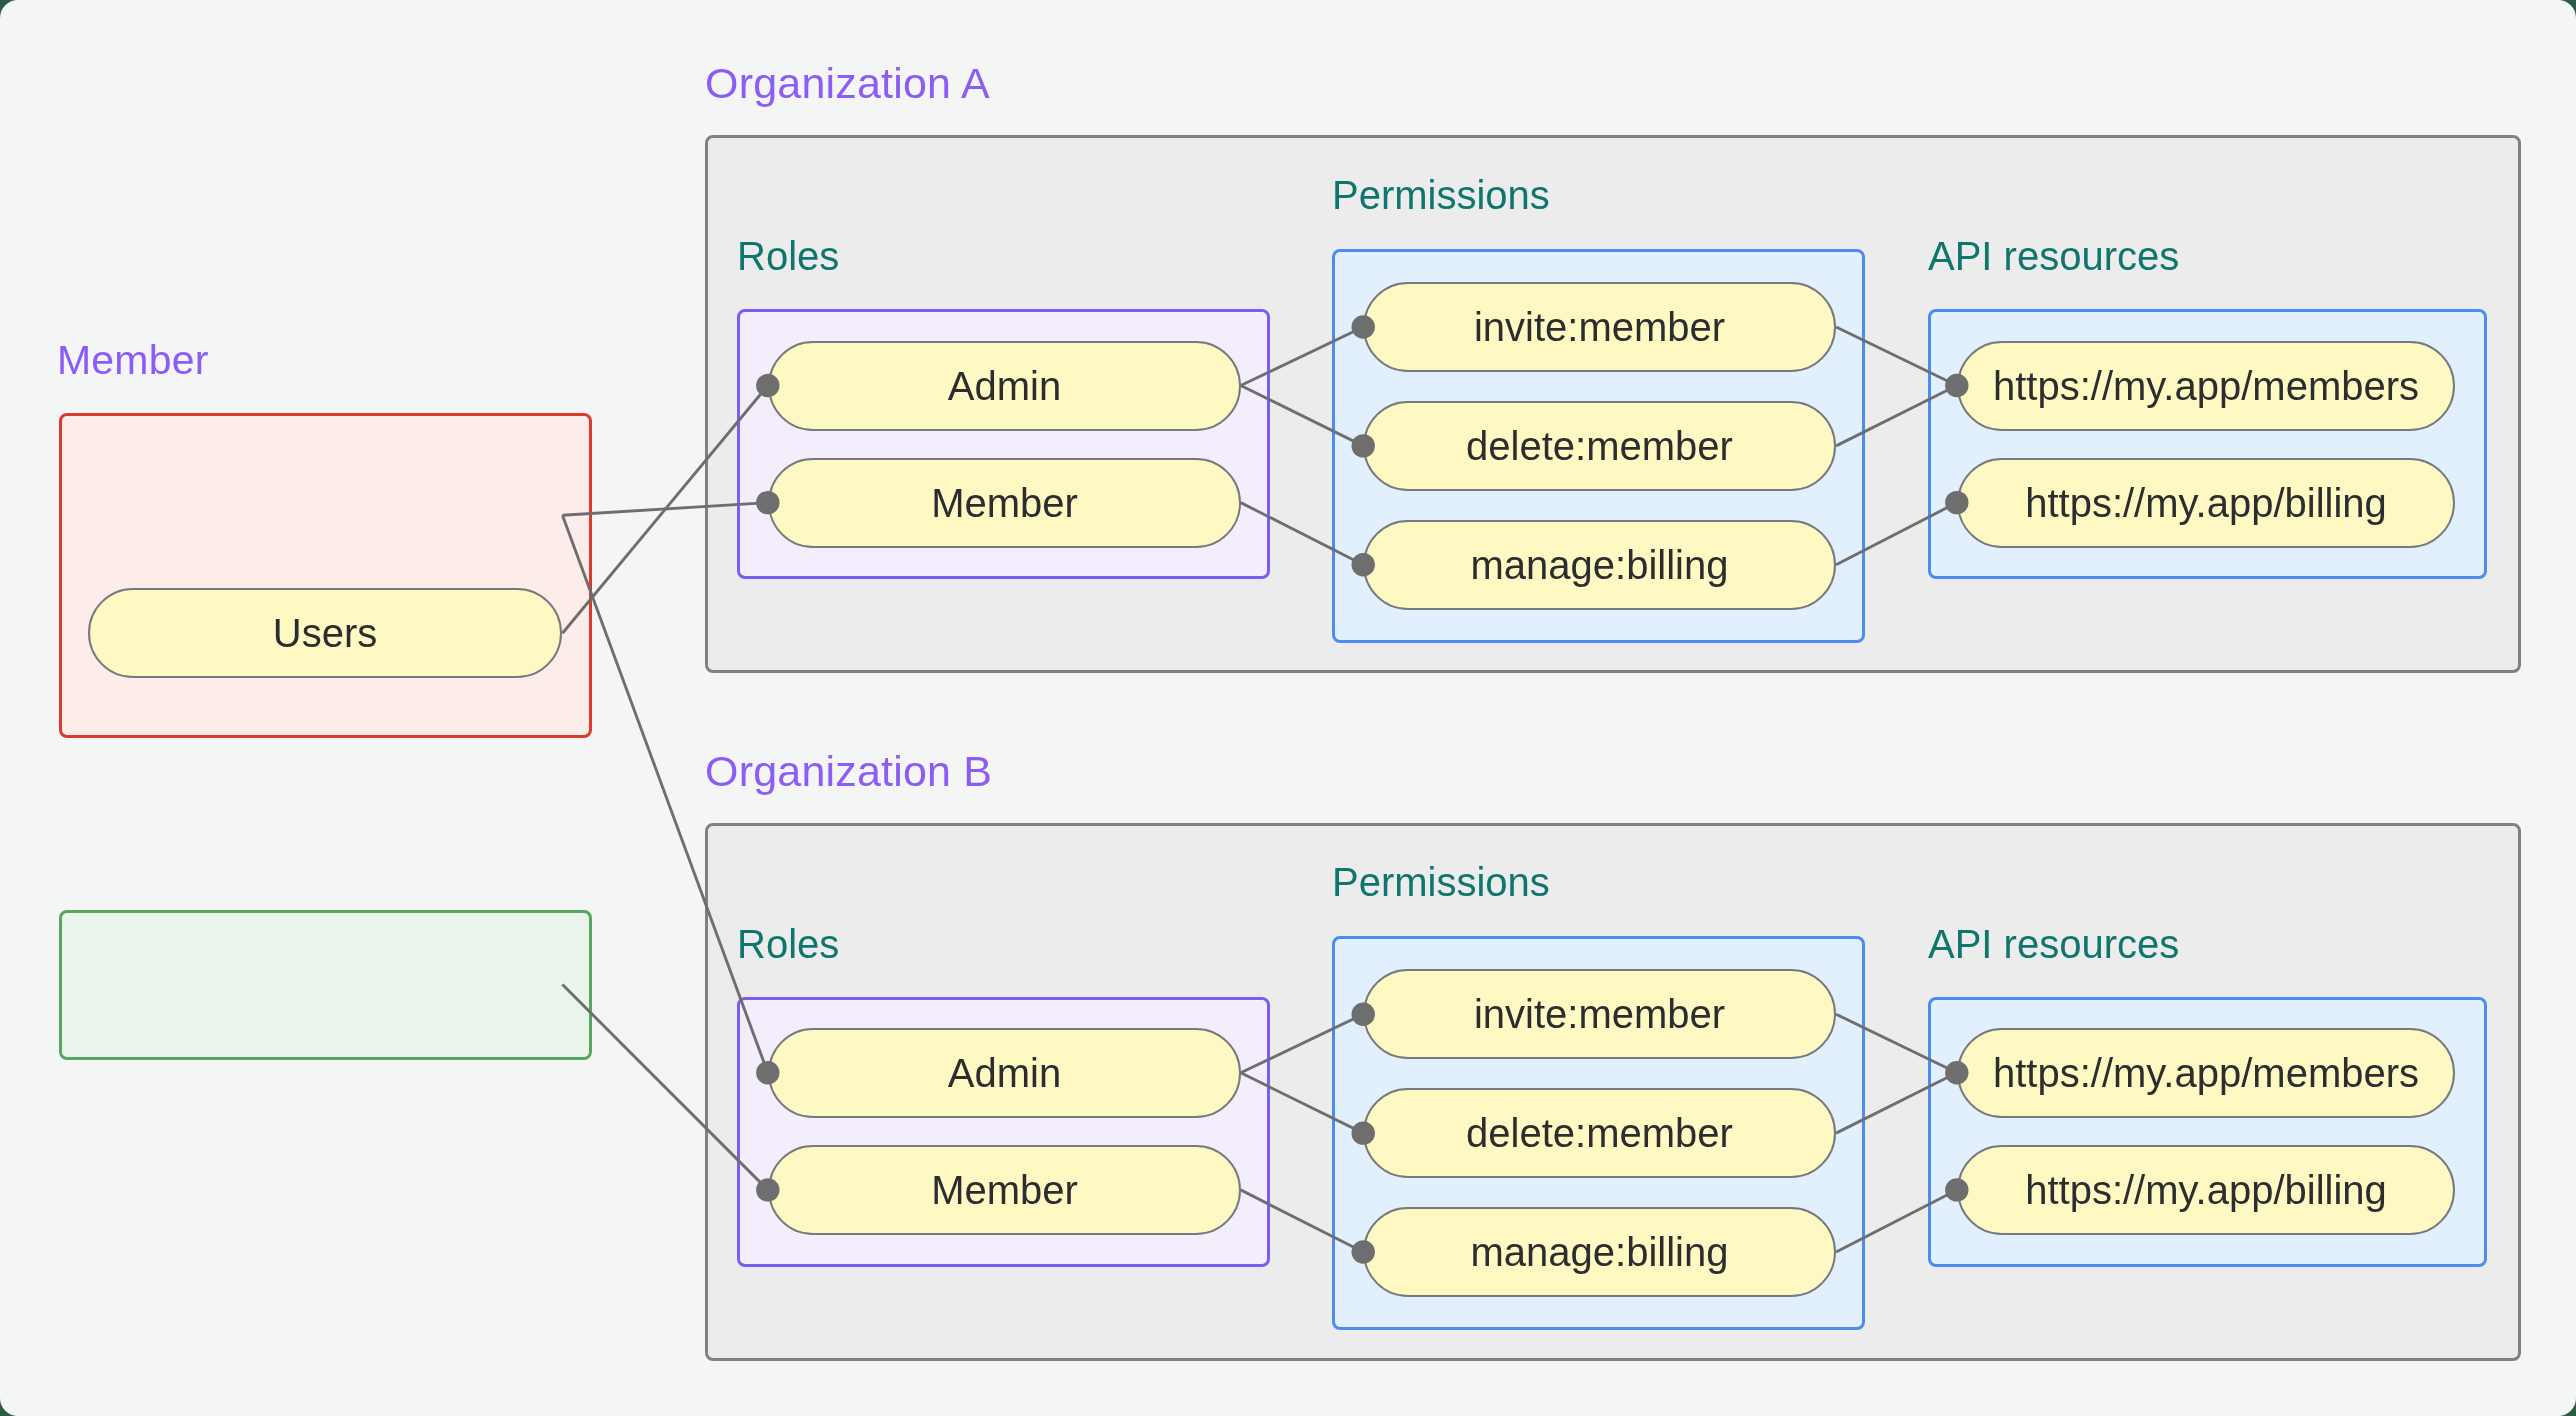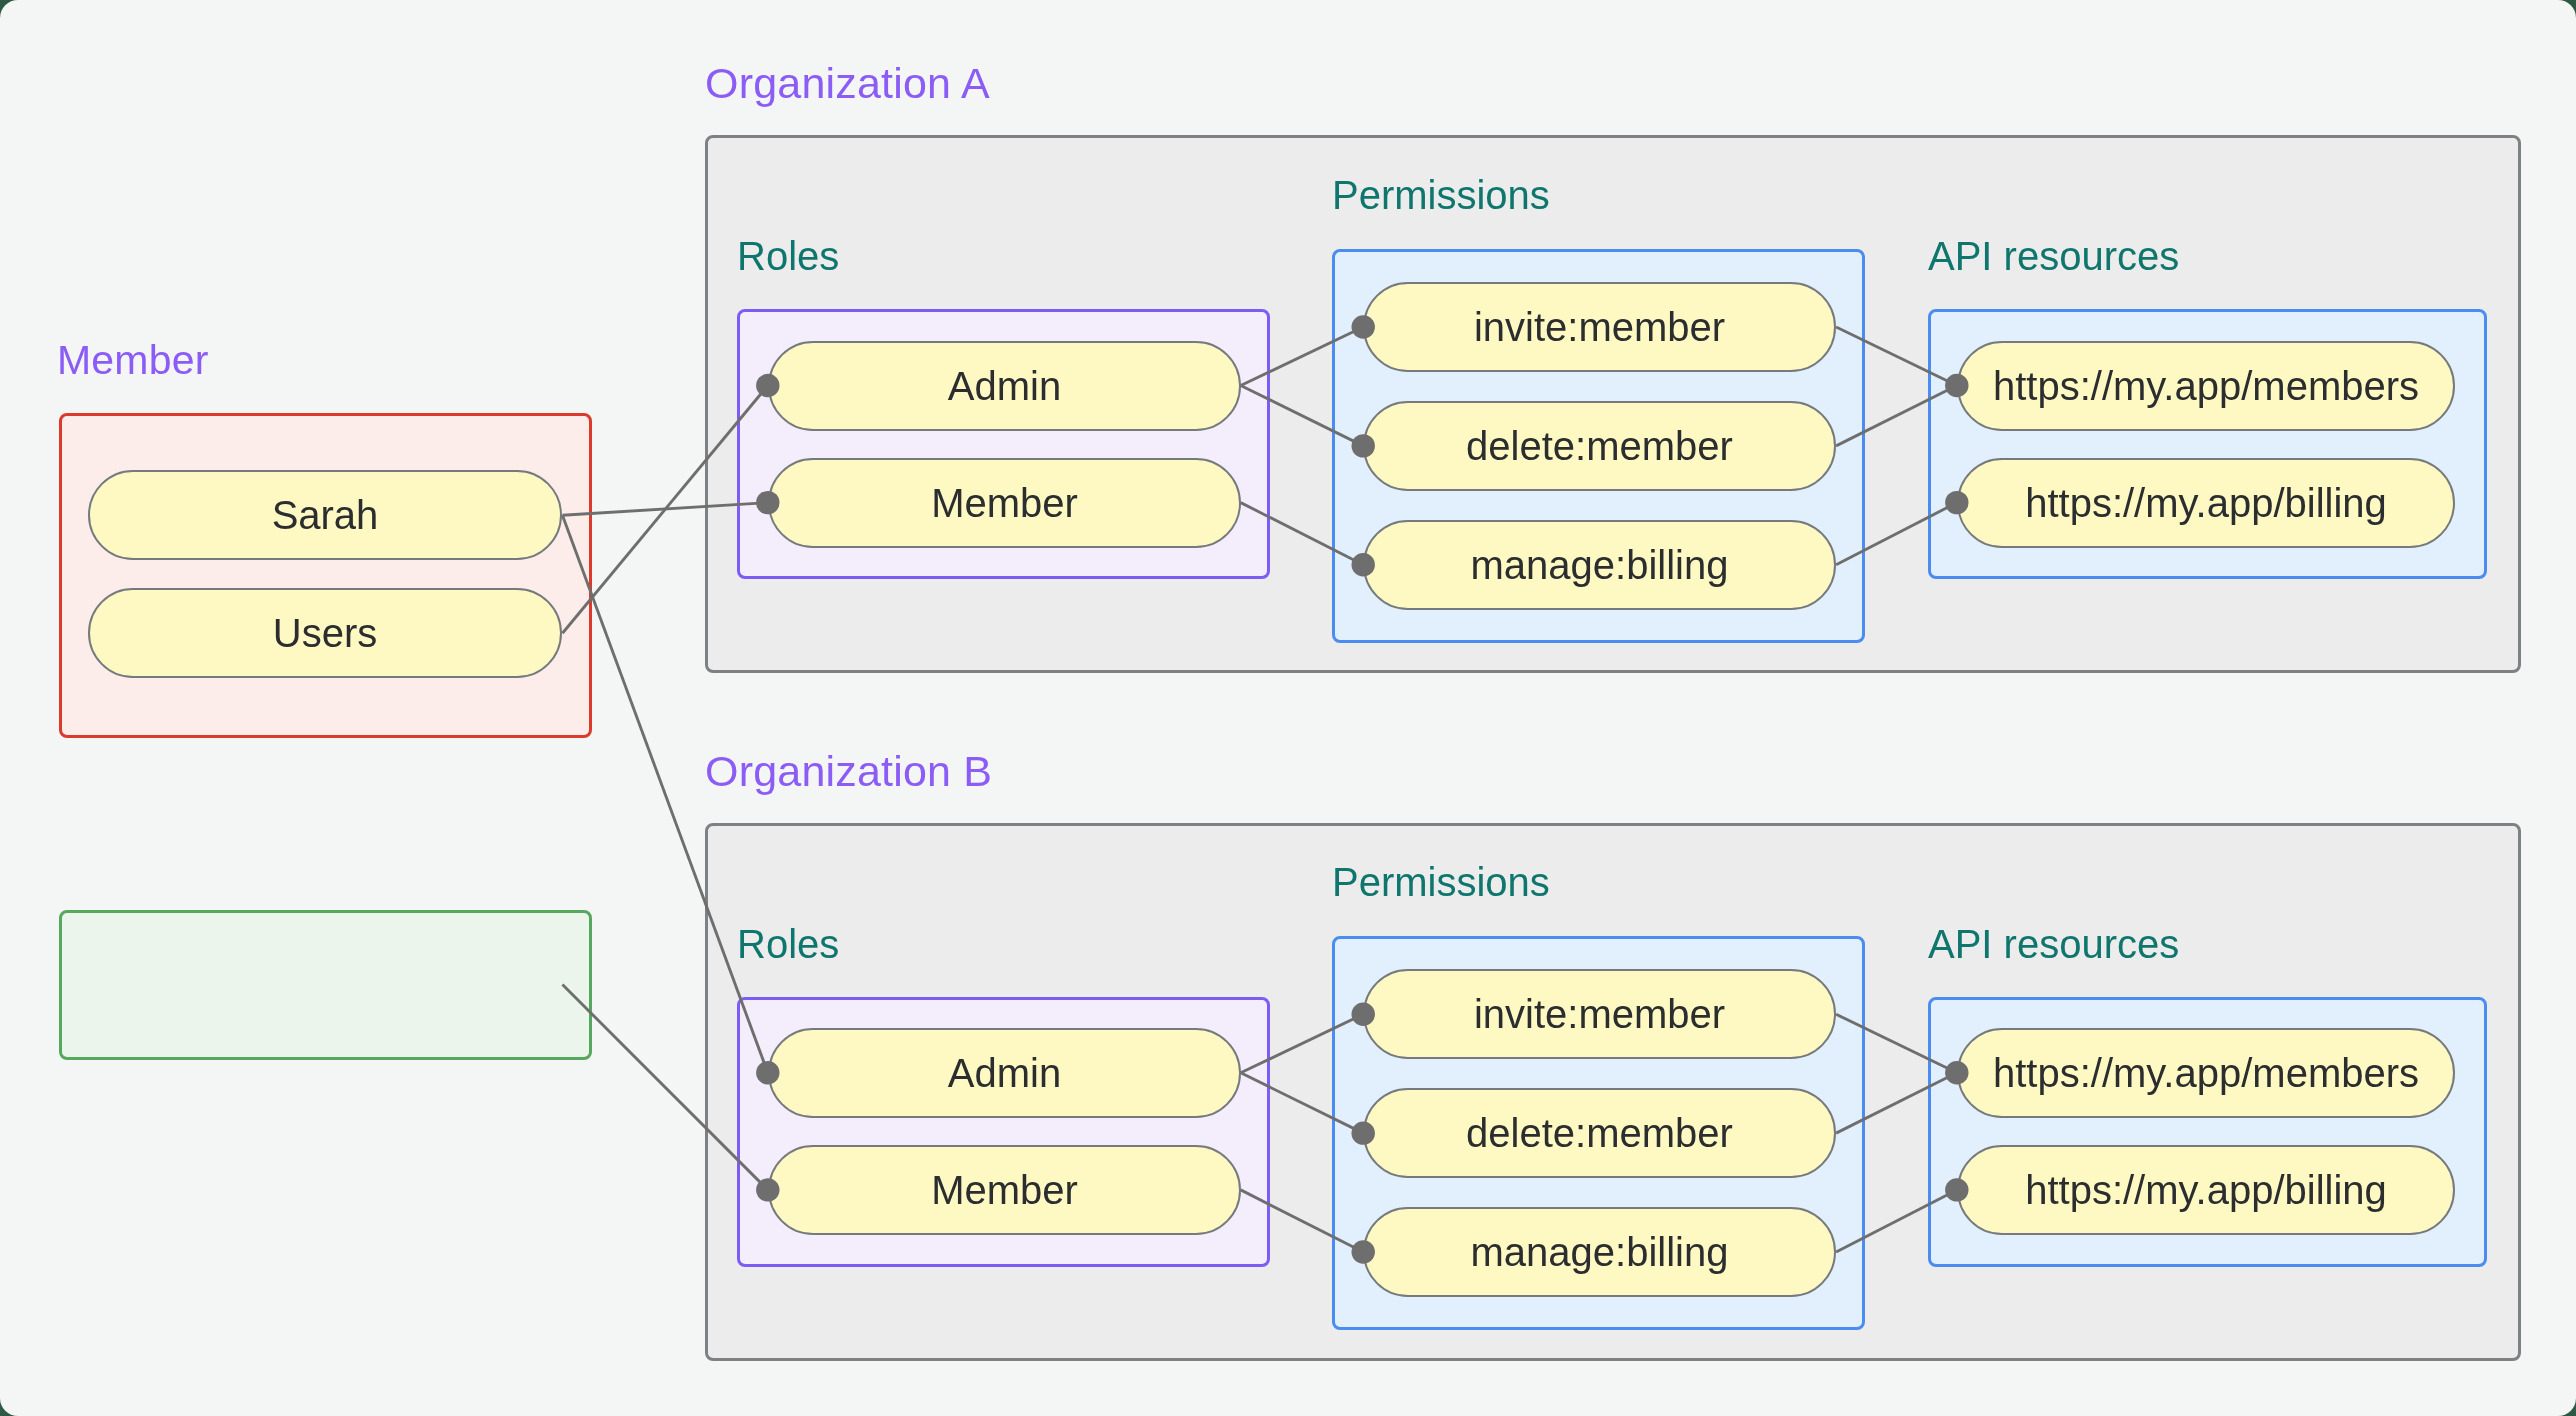--- a/index.html
+++ b/index.html
@@ -35,23 +35,20 @@
   #edges line{stroke:#6e6e6e;stroke-width:3.2px;}
   #edges circle{fill:#6e6e6e;}
 </style>
 </head>
 <body>
 
 <div id="canvas">
 
   <div class="heading" style="left:57px;top:337px">Member</div>
   <div class="gbox red-box" style="left:59px;top:413px;width:533px;height:325px"></div>
-  <div class="pill" style="left:88px;top:470px;width:474px">
-    <span>Sarah</span>
-  </div>
   <div class="pill" style="left:88px;top:588px;width:474px">
     <span>Users</span>
   </div>
 
   <div class="gbox green-box" style="left:59px;top:910px;width:533px;height:150px"></div>
 
   <div class="heading" style="left:705px;top:59px;font-size:43px">Organization A</div>
   <div class="gbox org-box" style="left:705px;top:135px;width:1816px;height:538px"></div>
 
   <div class="subheading" style="left:737px;top:234px">Roles</div>

